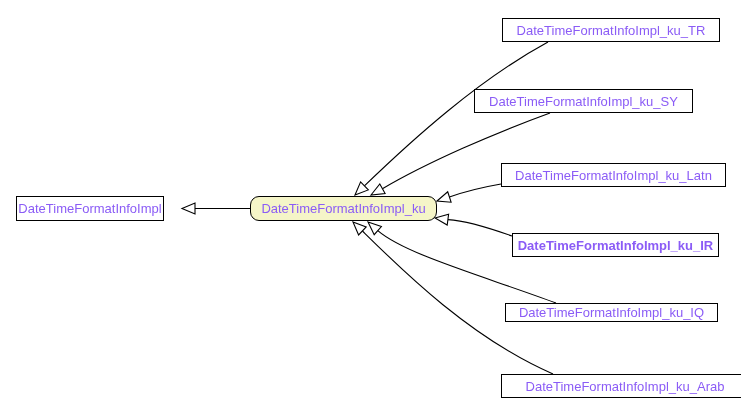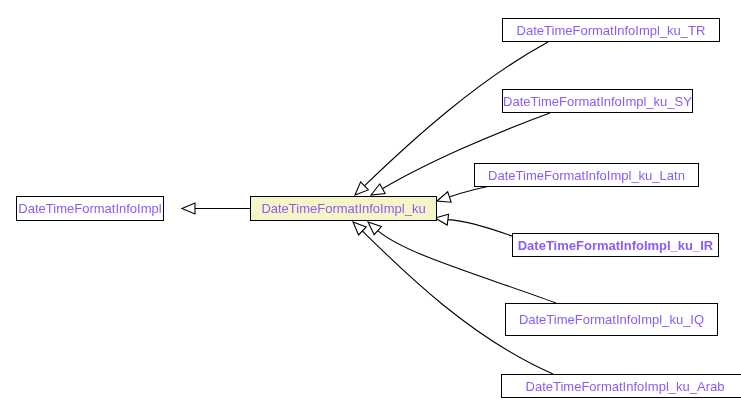--- a/index.html
+++ b/index.html
@@ -43,20 +43,21 @@
     justify-content: center;
     font-size: 13px;
     color: #8b5cf6;
     white-space: nowrap;
     cursor: pointer;
   }
   .node.selected {
     background: #f5f5c8;
     border-width: 1.5px;
     cursor: default;
+    border-radius: 9px;
   }
 </style>
 </head>
 <body>
 
 <div class="canvas">
 
   <svg class="edges" viewBox="0 0 741 419" xmlns="http://www.w3.org/2000/svg">
 
     <path d="M 250,208.5 L 195,208.5"></path>
@@ -86,33 +87,33 @@
   </div>
 
   <div class="node selected" style="left:250px; top:196px; width:187px; height:25px;">
     <span>DateTimeFormatInfoImpl_ku</span>
   </div>
 
   <div class="node" style="left:502px; top:18px; width:218px; height:24px;">
     <span>DateTimeFormatInfoImpl_ku_TR</span>
   </div>
 
-  <div class="node" style="left:502px; top:89px; width:191px; height:24px;">
+  <div class="node" style="left:474px; top:89px; width:219px; height:24px;">
     <span>DateTimeFormatInfoImpl_ku_SY</span>
   </div>
 
-  <div class="node" style="left:474px; top:163px; width:225px; height:24px;">
+  <div class="node" style="left:501px; top:163px; width:225px; height:24px;">
     <span>DateTimeFormatInfoImpl_ku_Latn</span>
   </div>
 
   <div class="node" style="left:512px; top:233px; width:207px; height:24px;font-weight:bold;">
     <span>DateTimeFormatInfoImpl_ku_IR</span>
   </div>
 
-  <div class="node" style="left:505px; top:303px; width:213px; height:33px;">
+  <div class="node" style="left:505px; top:303px; width:213px; height:19px;">
     <span>DateTimeFormatInfoImpl_ku_IQ</span>
   </div>
 
   <div class="node" style="left:501px; top:374px; width:248px; height:24px;">
     <span>DateTimeFormatInfoImpl_ku_Arab</span>
   </div>
 
 </div>
 
 </body></html>

